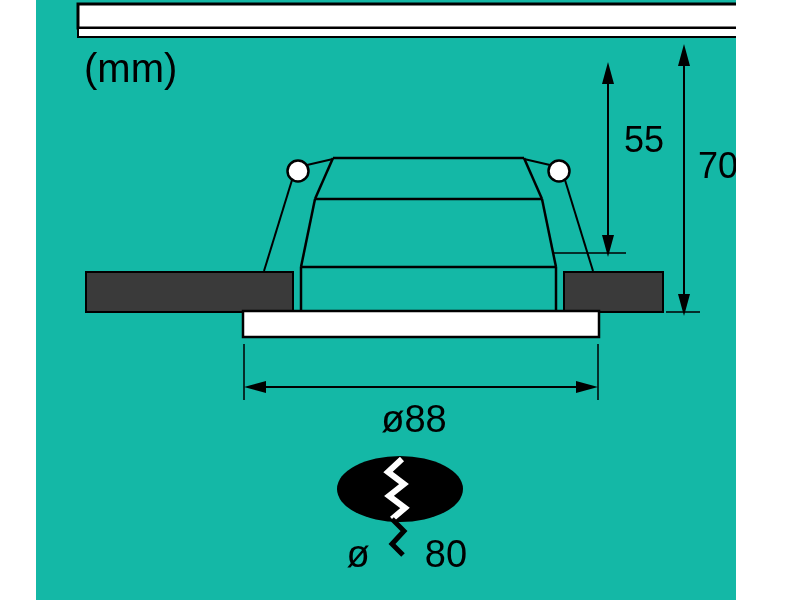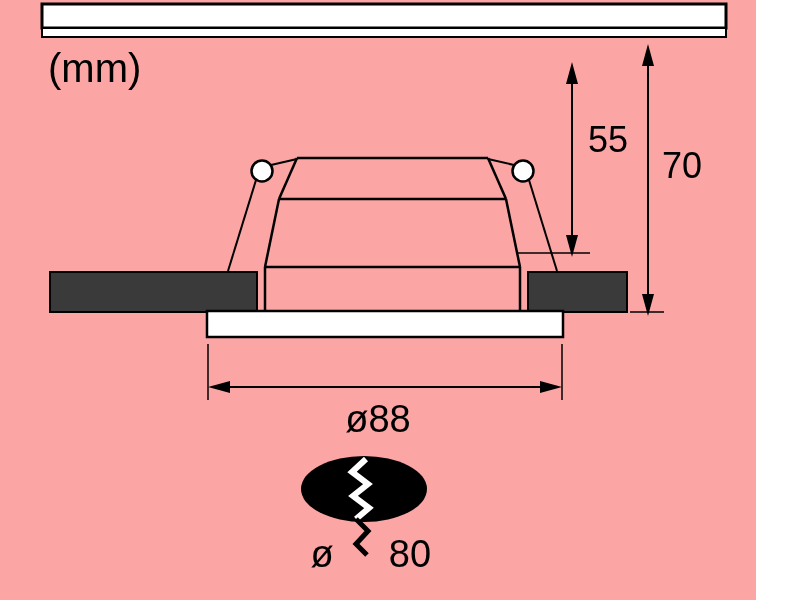--- a/index.html
+++ b/index.html
@@ -1,22 +1,23 @@
 <!DOCTYPE html>
 <html><head>
 <meta charset="utf-8">
 <style>
   html, body { margin: 0; padding: 0; background: #ffffff; }
   .stage {
     position: relative;
-    width: 756px;
+    width: 700px;
     height: 600px;
-    background: #fca5a5;
+    background: #14b8a6;
     overflow: hidden;
     font-family: "Liberation Sans", sans-serif;
+    margin-left: 36px;
   }
   svg { display: block; }
   .outline { fill: #ffffff; stroke: #000000; }
   .stroke-only { fill: none; stroke: #000000; }
   .dark-fill { fill: #3a3a3a; stroke: #000000; }
   .arrow { fill: #000000; stroke: none; }
   .dim-label {
     fill: #000000;
     font-family: "Liberation Sans", sans-serif;
     font-size: 36px;

